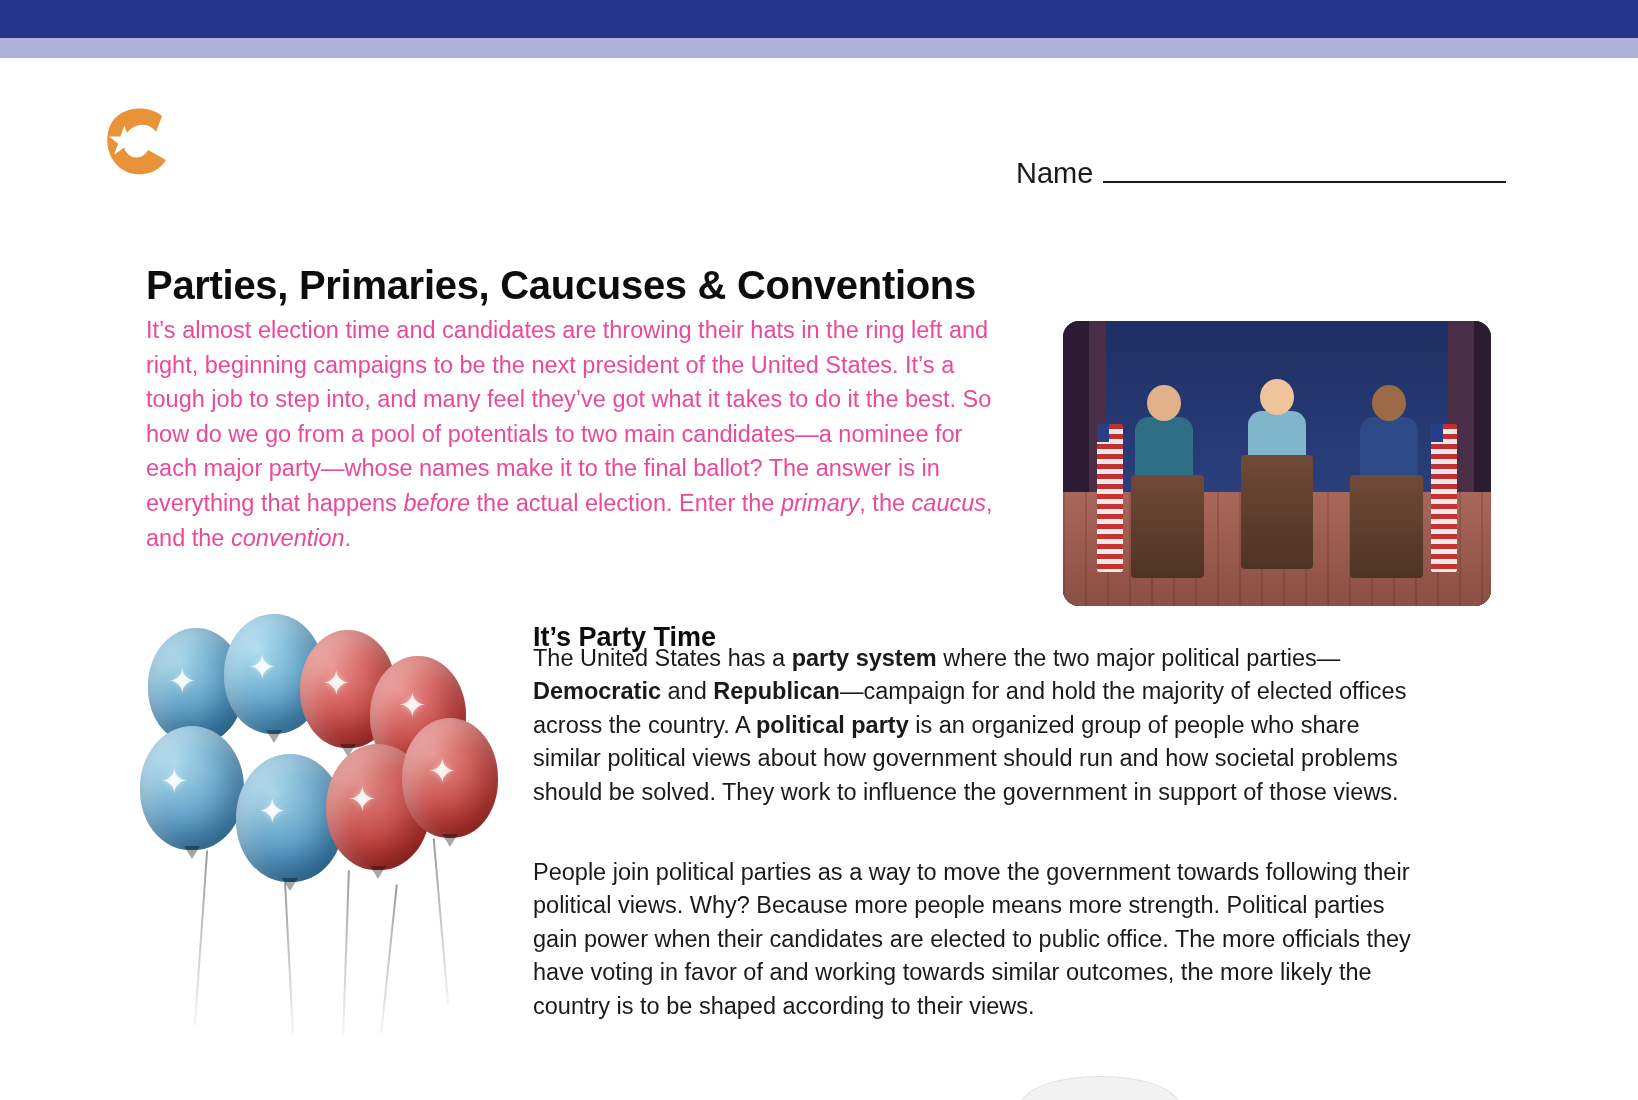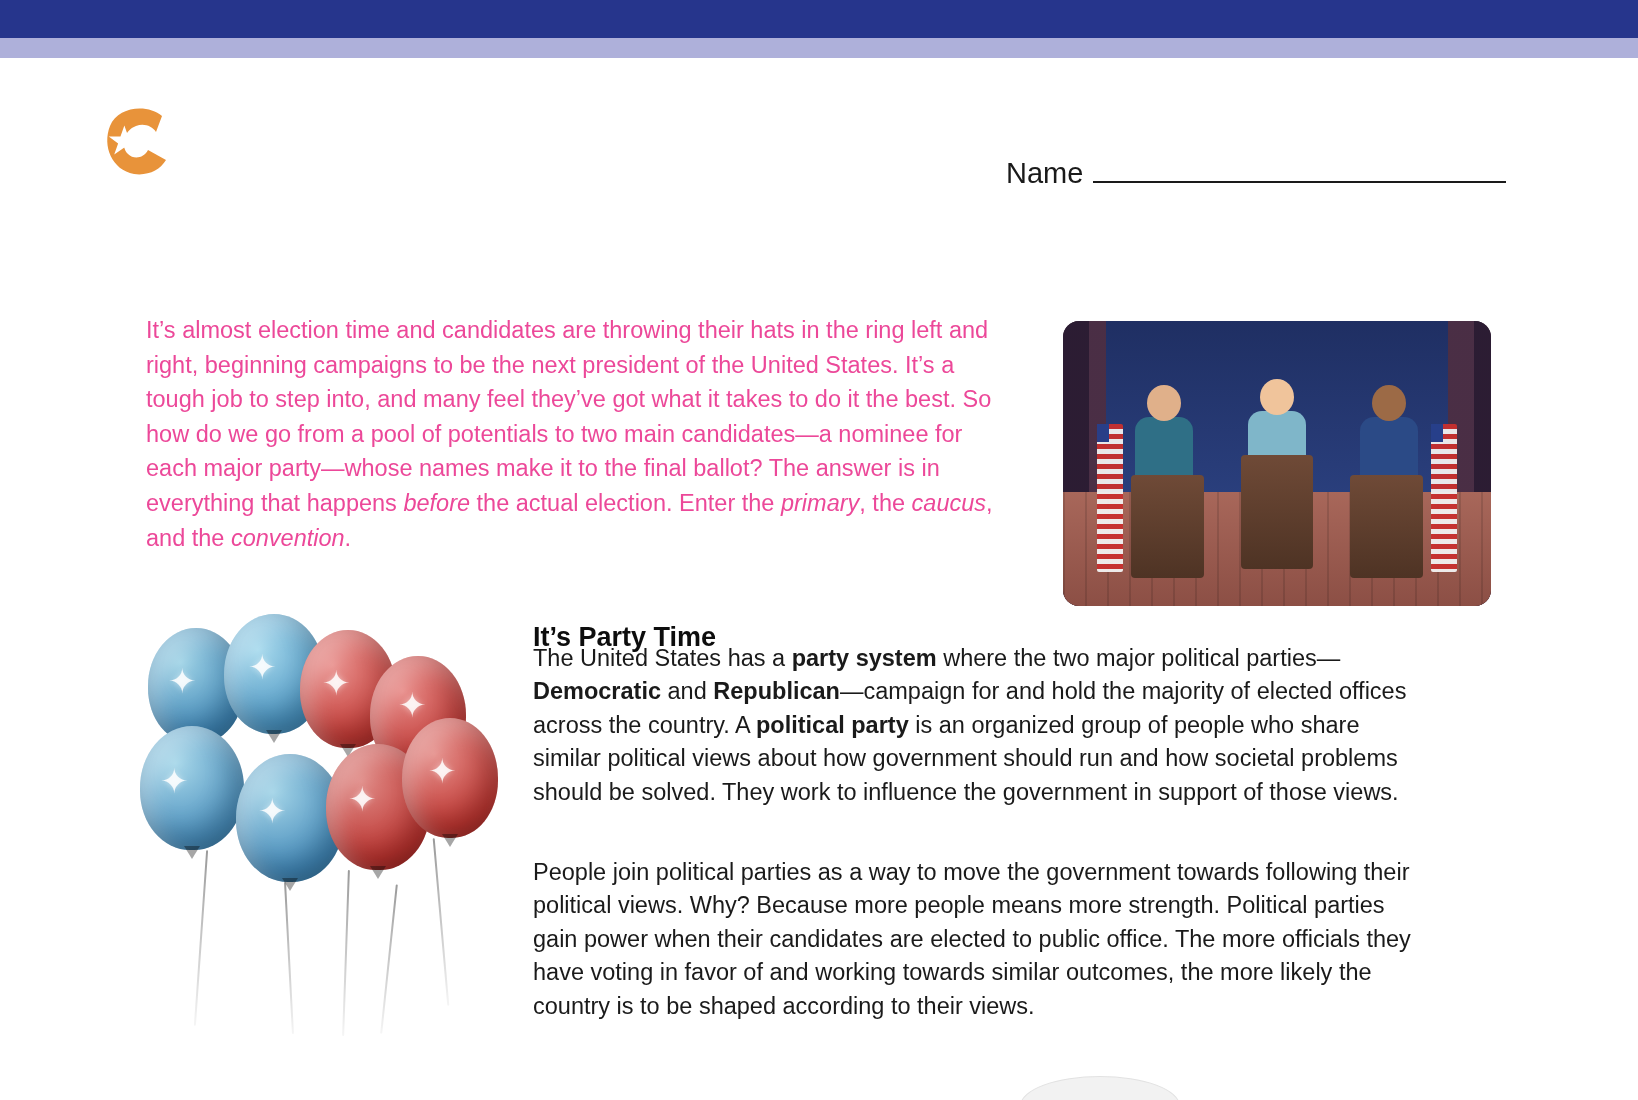--- a/index.html
+++ b/index.html
@@ -62,20 +62,21 @@
     left: 1006px;
     width: 500px;
     display: flex;
     align-items: baseline;
     gap: 10px;
   }
   .name-label {
     font-size: 29px;
     color: #1a1a1a;
     font-family: "Liberation Sans", sans-serif;
+    margin-left: 10px;
   }
   .name-line {
     flex: 1;
     border-bottom: 2.5px solid #1a1a1a;
     height: 24px;
   }
 
   
   .page-title {
     position: absolute;
@@ -251,20 +252,21 @@
       <path d="M64 12 C50 0, 20 2, 12 22 C4 42, 14 66, 36 70 C50 72, 62 66, 68 56 L50 46 C46 54, 36 56, 30 50 C22 42, 26 26, 38 22 C46 19, 54 22, 58 28 Z" fill="#e8933a"></path>
       <path d="M62 20 l5 14 15 0 -12 9 5 14 -13 -9 -13 9 5 -14 -12 -9 15 0 z" fill="#ffffff" transform="translate(-22,6) scale(0.78)"></path>
     </svg>
   </div>
 
   <div class="name-row">
     <span class="name-label">Name</span>
     <span class="name-line"></span>
   </div>
 
+  <h1 class="page-title">Parties, Primaries, Caucuses &amp; Conventions</h1>
 
   <div class="intro" id="intro-para">It’s almost election time and candidates are throwing their hats in the ring left and right, beginning campaigns to be the next president of the United States. It’s a tough job to step into, and many feel they’ve got what it takes to do it the best. So how do we go from a pool of potentials to two main candidates—a nominee for each major party—whose names make it to the final ballot? The answer is in everything that happens <i>before</i> the actual election. Enter the <i>primary</i>, the <i>caucus</i>, and the <i>convention</i>.</div>
 
   <div class="hero">
     <div class="curtain"></div>
     <div class="backwall"></div>
     <div class="floor"></div>
     <div class="floorlines"></div>
     <div class="flag flag-l"></div>
     <div class="flag flag-r"></div>

